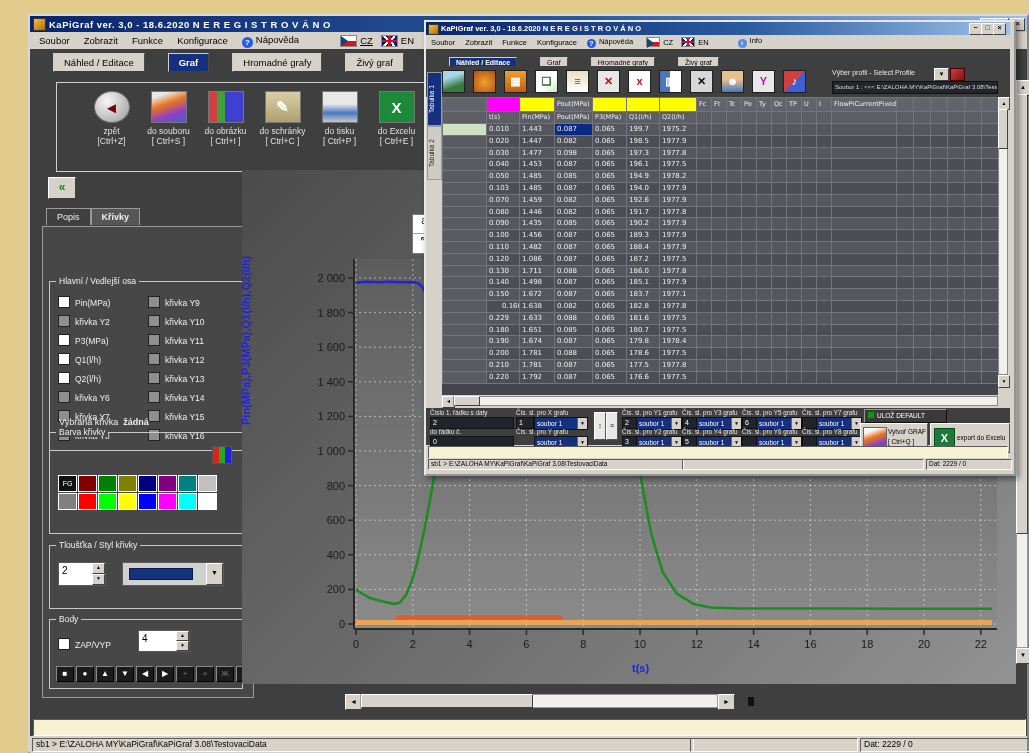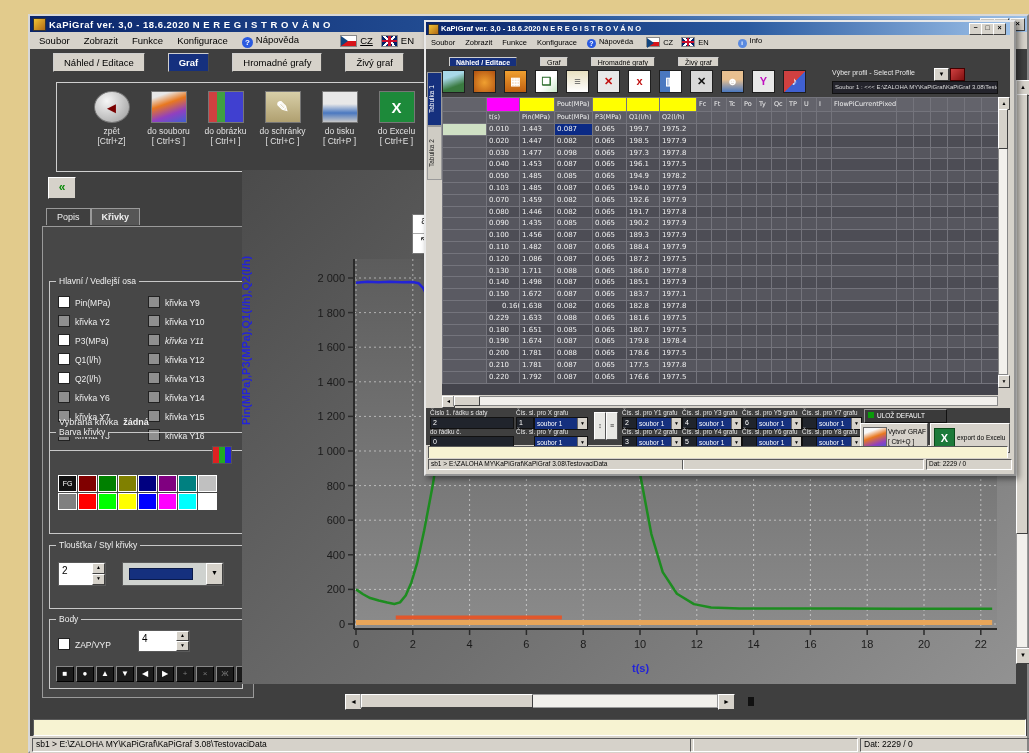--- a/index.html
+++ b/index.html
@@ -106,21 +106,21 @@
             <div style="height: 19px; white-space: nowrap;"><span class="cb on"></span><span class="wlabel">P3(MPa)</span></div>
             <div style="height: 19px; white-space: nowrap;"><span class="cb on"></span><span class="wlabel">Q1(l/h)</span></div>
             <div style="height: 19px; white-space: nowrap;"><span class="cb on"></span><span class="wlabel">Q2(l/h)</span></div>
             <div style="height: 19px; white-space: nowrap;"><span class="cb off"></span><span class="wlabel">křivka Y6</span></div>
             <div style="height: 19px; white-space: nowrap;"><span class="cb off"></span><span class="wlabel">křivka Y7</span></div>
             <div style="height: 19px; white-space: nowrap;"><span class="cb off"></span><span class="wlabel">křivka Y8</span></div>
           </div>
         <div id="curves-col2" style="position:absolute;left:98px;top:10px;">
             <div style="height: 19px; white-space: nowrap;"><span class="cb off"></span><span class="wlabel">křivka Y9</span></div>
             <div style="height: 19px; white-space: nowrap;"><span class="cb off"></span><span class="wlabel">křivka Y10</span></div>
-            <div style="height: 19px; white-space: nowrap; font-style: italic;"><span class="cb off"></span><span class="wlabel">křivka Y11</span></div>
+            <div style="height: 19px; white-space: nowrap;"><span class="cb off"></span><span class="wlabel">křivka Y11</span></div>
             <div style="height: 19px; white-space: nowrap;"><span class="cb off"></span><span class="wlabel">křivka Y12</span></div>
             <div style="height: 19px; white-space: nowrap;"><span class="cb off"></span><span class="wlabel">křivka Y13</span></div>
             <div style="height: 19px; white-space: nowrap;"><span class="cb off"></span><span class="wlabel">křivka Y14</span></div>
             <div style="height: 19px; white-space: nowrap;"><span class="cb off"></span><span class="wlabel">křivka Y15</span></div>
             <div style="height: 19px; white-space: nowrap;"><span class="cb off"></span><span class="wlabel">křivka Y16</span></div>
           </div>
       </div>
 
       <div class="abs wlabel" style="left:16px;top:190px;font-size:9px;">
         <span>Vybraná křivka</span>&nbsp;

